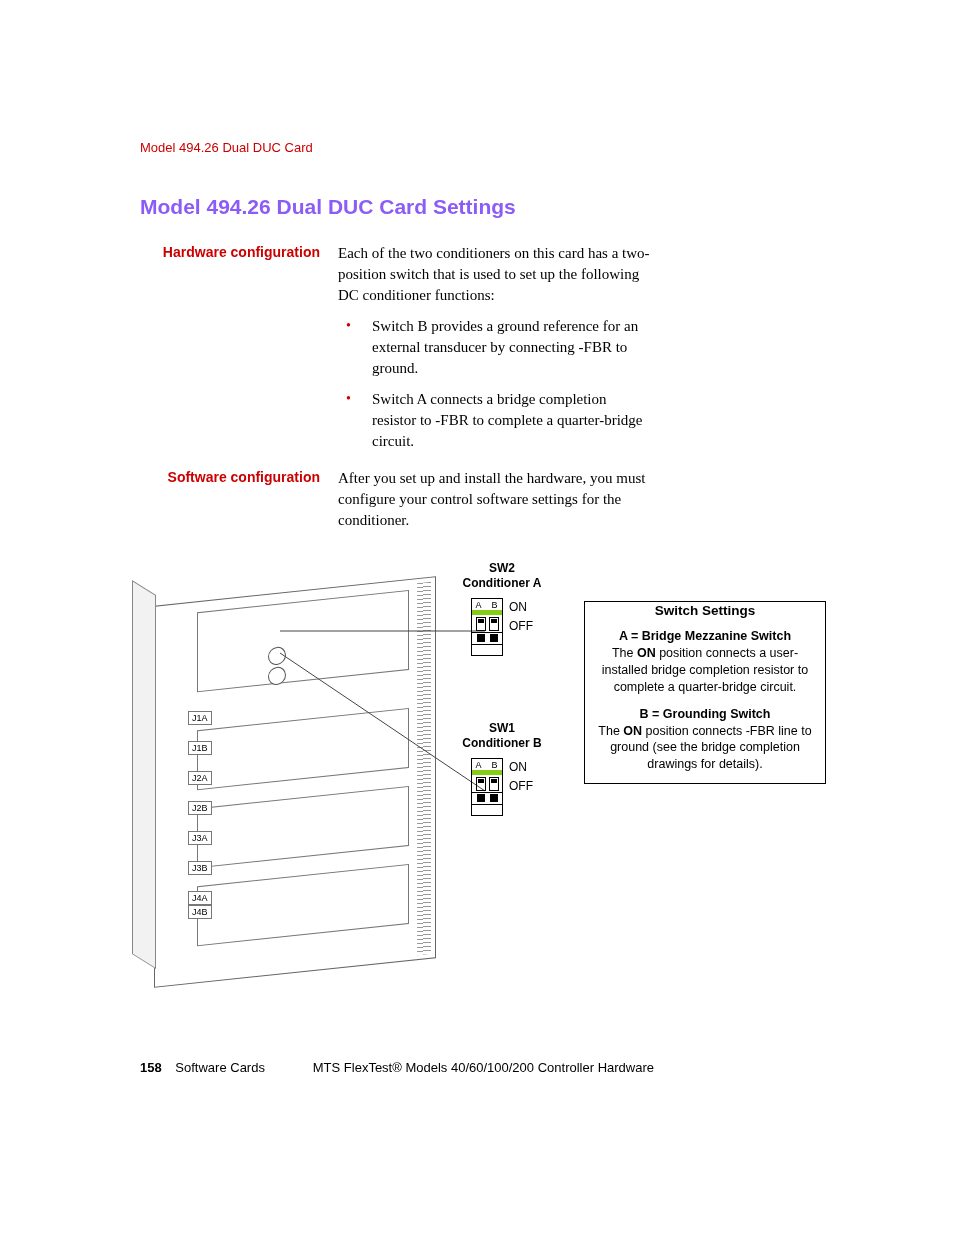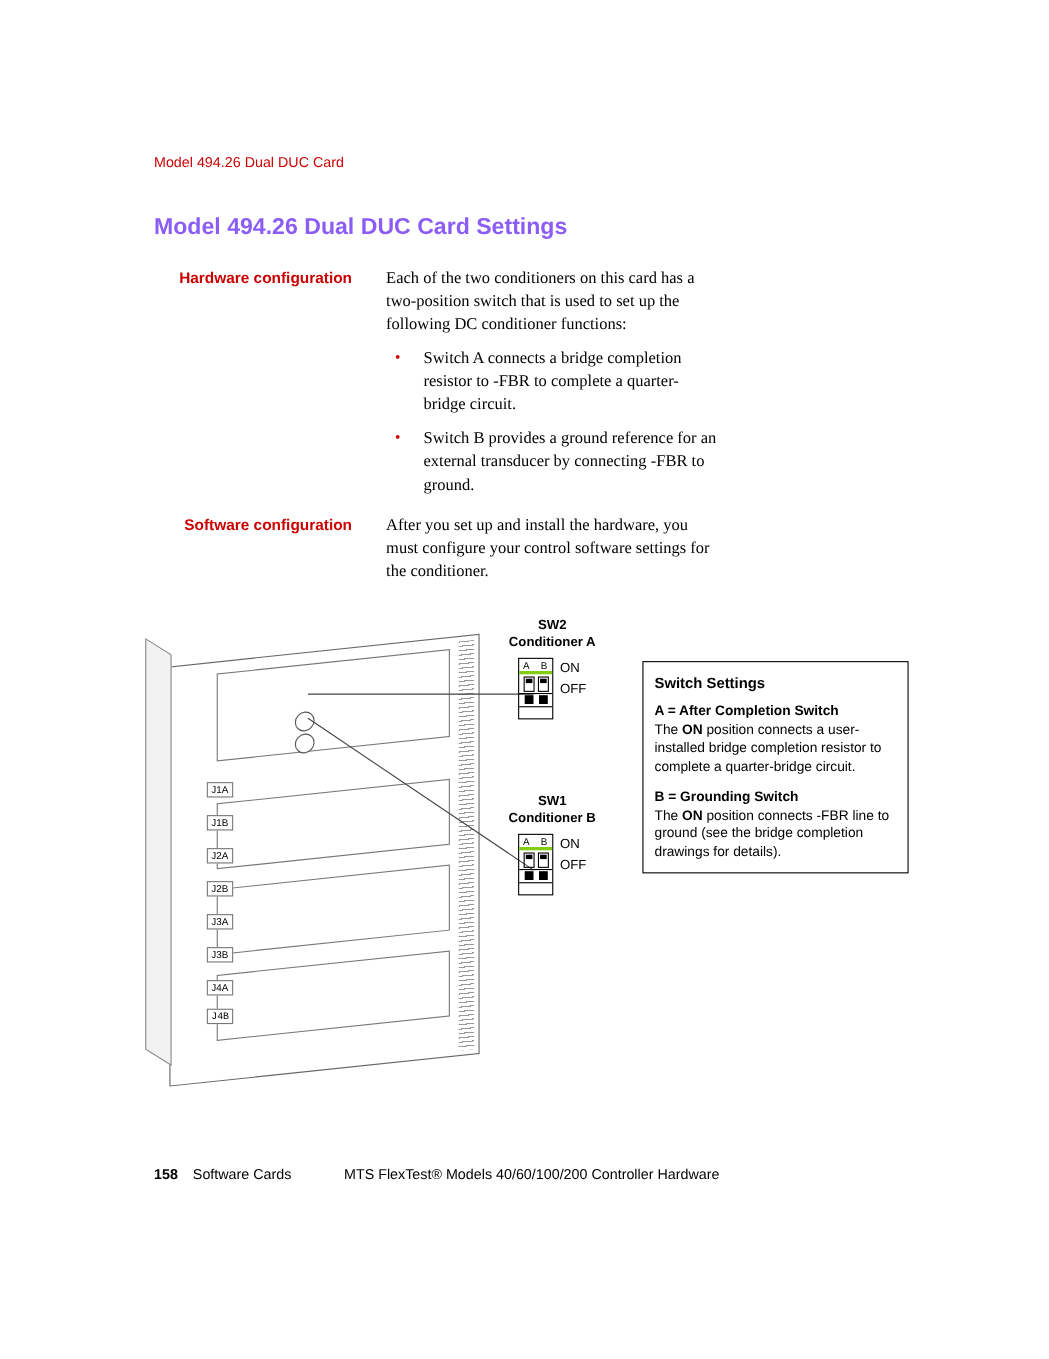--- a/index.html
+++ b/index.html
@@ -27,21 +27,20 @@
     color: #8b5cf6;
     font-family: Arial, Helvetica, sans-serif;
     font-weight: bold;
     font-size: 21px;
     margin: 0 0 24px 0;
   }
   .row {
     display: flex;
     align-items: flex-start;
     margin-bottom: 6px;
-    gap: 13px;
   }
   .side-label {
     width: 180px;
     flex: 0 0 180px;
     text-align: right;
     padding-right: 18px;
     color: #c00;
     font-family: Arial, Helvetica, sans-serif;
     font-weight: bold;
     font-size: 14px;
@@ -177,39 +176,40 @@
     align-items: flex-start;
     gap: 6px;
     text-align: left;
   }
   .dip {
     width: 30px;
     border: 1px solid #000;
     font-size: 9px;
     text-align: center;
   }
-  .dip .ab { border-bottom: 3px solid #84cc16; letter-spacing: 4px; padding: 1px 0 0 3px; }
+  .dip .ab { border-bottom: 5px solid #84cc16; letter-spacing: 4px; padding: 1px 0 0 3px; }
   .dip .slots { display:flex; justify-content:space-around; padding: 2px 2px 1px; border-bottom: 1px solid #000;}
   .dip .slot { width: 8px; height: 12px; border: 1px solid #000; position: relative; }
   .dip .slot::after { content:""; position:absolute; left:1px; right:1px; top:1px; height:4px; background:#000; }
   .dip .off-row { display:flex; justify-content:space-around; padding: 1px 2px 2px; }
   .dip .off-row span { width:8px; height:8px; background:#000; display:block; }
   .dip .blank { height: 10px; border-top:1px solid #000; }
   .onoff { font-size: 12px; line-height: 1.6; }
 
   .info-box {
     position: absolute;
     left: 444px;
     top: 40px;
     width: 220px;
     border: 1px solid #000;
-    padding: 10px 10px 10px;
+    padding: 0 10px 10px;
     font-family: Arial, Helvetica, sans-serif;
     font-size: 12.5px;
     line-height: 1.35;
+    text-align: center;
   }
   .info-box h3 {
     margin: 0 0 8px 0;
     font-size: 13.5px;
   }
   .info-box p { margin: 0 0 10px 0; }
   .info-box p:last-child { margin-bottom: 0; }
   .info-box b { font-weight: bold; }
 
   
@@ -232,22 +232,22 @@
 
   <div class="running-header">Model 494.26 Dual DUC Card</div>
 
   <h1 class="title">Model 494.26 Dual DUC Card Settings</h1>
 
   <div class="row">
     <div class="side-label">Hardware configuration</div>
     <div class="body-col">
       <p>Each of the two conditioners on this card has a two-position switch that is used to set up the following DC conditioner functions:</p>
       <ul class="bullets">
+        <li>Switch B provides a ground reference for an external transducer by connecting -FBR to ground.</li>
         <li>Switch A connects a bridge completion resistor to -FBR to complete a quarter-bridge circuit.</li>
-        <li>Switch B provides a ground reference for an external transducer by connecting -FBR to ground.</li>
       </ul>
     </div>
   </div>
 
   <div class="row" style="margin-top:4px;">
     <div class="side-label" style="white-space:nowrap;">Software configuration</div>
     <div class="body-col">
       <p>After you set up and install the hardware, you must configure your control software settings for the conditioner.</p>
     </div>
   </div>
@@ -266,21 +266,21 @@
     </div>
     <div class="iso-face" style="left:-8px; top:34px;"></div>
 
     <div class="conn-label" style="top:150px;">J1A</div>
     <div class="conn-label" style="top:180px;">J1B</div>
     <div class="conn-label" style="top:210px;">J2A</div>
     <div class="conn-label" style="top:240px;">J2B</div>
     <div class="conn-label" style="top:270px;">J3A</div>
     <div class="conn-label" style="top:300px;">J3B</div>
     <div class="conn-label" style="top:330px;">J4A</div>
-    <div class="conn-label" style="top:356px;font-family:Liberation Mono, monospace;">J4B</div>
+    <div class="conn-label" style="top:344px;">J4B</div>
 
     <svg width="700" height="430" style="position:absolute; left:0; top:0;">
       <line class="lead-line" x1="140" y1="70" x2="345" y2="70"></line>
       <line class="lead-line" x1="140" y1="92" x2="345" y2="230"></line>
     </svg>
 
     <div class="switch-block" style="left:302px; top:0;">
       <div class="switch-title">
         <span>SW2</span><br>
         <span>Conditioner A</span>
@@ -326,21 +326,21 @@
         <div class="onoff">
           <div>ON</div>
           <div>OFF</div>
         </div>
       </div>
     </div>
 
     <div class="info-box">
       <h3>Switch Settings</h3>
       <p>
-        <b>A = After Completion Switch</b><br>
+        <b>A = Bridge Mezzanine Switch</b><br>
         <span><span>The </span><b>ON</b><span> position connects a user-installed bridge completion resistor to complete a quarter-bridge circuit.</span></span>
       </p>
       <p>
         <b>B = Grounding Switch</b><br>
         <span><span>The </span><b>ON</b><span> position connects -FBR line to ground (see the bridge completion drawings for details).</span></span>
       </p>
     </div>
 
   </div>
 

